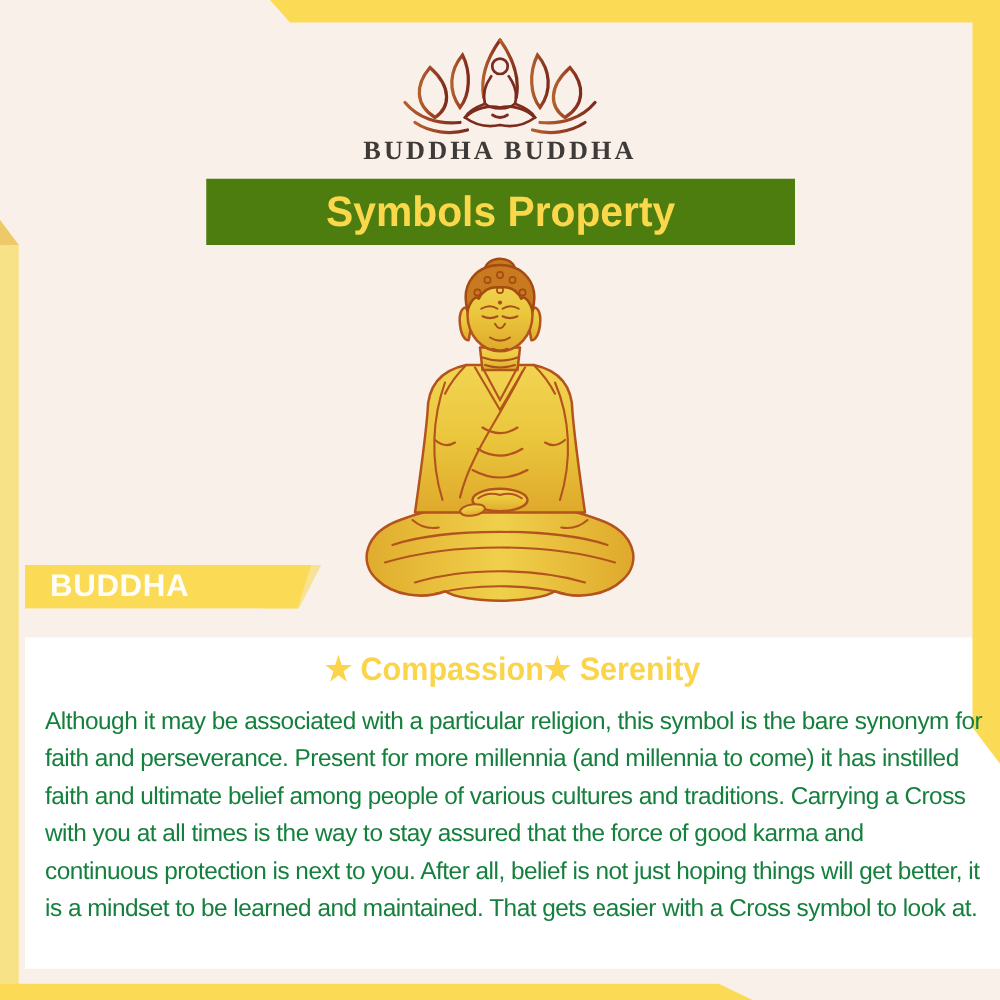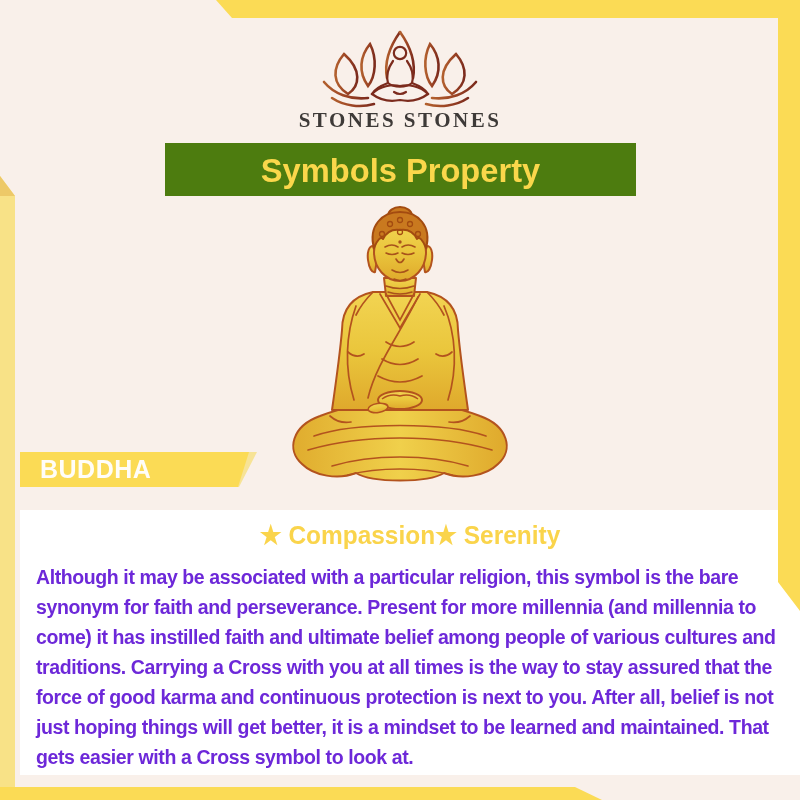--- a/index.html
+++ b/index.html
@@ -47,22 +47,22 @@
   }
 
   
   #traits-line{
     left:20px;top:520px;width:780px;text-align:center;z-index:6;
     font-size:26px;font-weight:700;color:#FAD44B;
     transform:scaleX(.94);transform-origin:center;
   }
   #body-paragraph{
     left:36px;top:562px;width:750px;z-index:6;
-    font-size:19.5px;font-weight:700;letter-spacing:-.4px;line-height:30px;
-    color:#6d28d9;
+    font-size:19.5px;font-weight:400;letter-spacing:-.4px;line-height:30px;
+    color:#15803d;
   }
 </style>
 </head>
 <body>
 
 <div id="canvas">
 
   <div id="content-box" class="abs"></div>
 
   <svg id="frame-svg" class="abs" width="800" height="800" viewBox="0 0 800 800">
@@ -103,21 +103,21 @@
 
       <circle cx="82" cy="27" r="6.2"></circle>
       <path d="M75,35 C70,42 68,50 70,57 C62,60 56,64 54,68"></path>
       <path d="M89,35 C94,42 96,50 94,57 C102,60 108,64 110,68"></path>
       <path d="M70,57 C76,62 88,62 94,57"></path>
       <path d="M54,68 C62,60 74,58 82,60 C90,58 102,60 110,68 C102,74 92,76 82,74 C72,76 62,74 54,68 Z"></path>
       <path d="M76,66 Q82,70 88,66"></path>
     </g>
   </svg>
 
-  <div id="brand-text" class="abs">STONES STONES</div>
+  <div id="brand-text" class="abs">BUDDHA BUDDHA</div>
 
   <div id="heading-band" class="abs">
     <div id="heading-title">Symbols Property</div>
   </div>
 
   <svg id="buddha-statue" class="abs" width="240" height="292" viewBox="0 0 240 292">
     <defs>
       <linearGradient id="goldV" x1="0" y1="0" x2="0" y2="1">
         <stop offset="0" stop-color="#F2D452"></stop>
         <stop offset="0.5" stop-color="#EAC63C"></stop>

